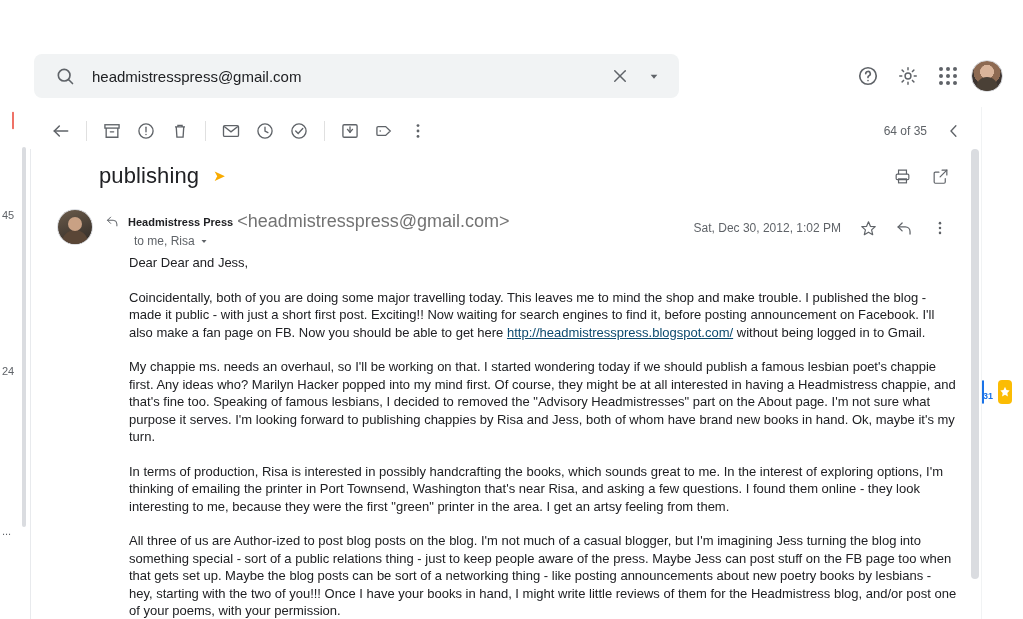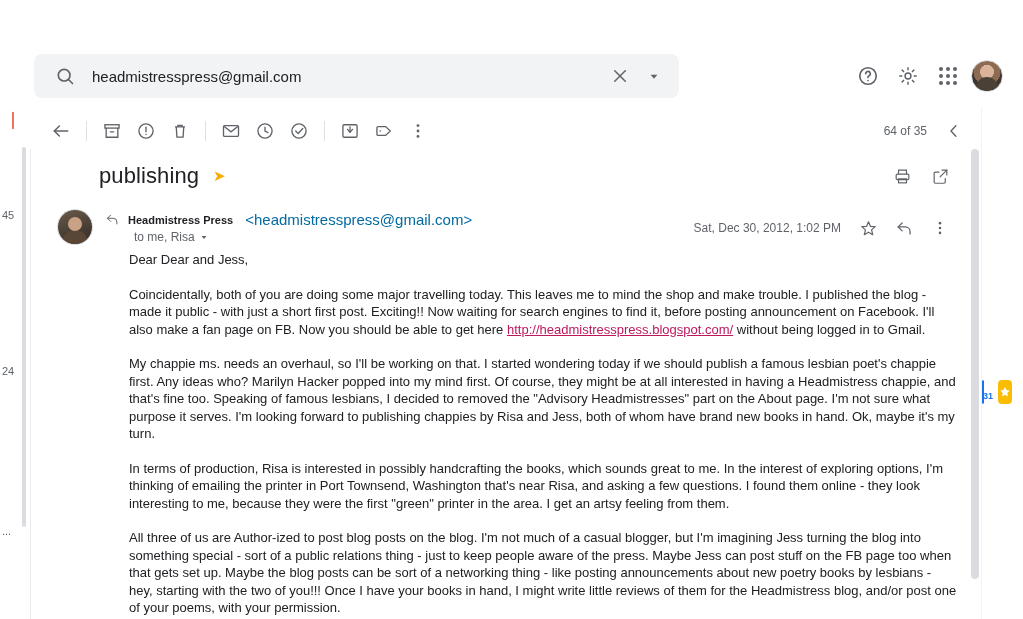--- a/index.html
+++ b/index.html
@@ -174,34 +174,34 @@
   }
   .sender-avatar:before {
     content: ""; position: absolute; left: 50%; top: 58%;
     width: 26px; height: 22px; border-radius: 13px 13px 0 0;
     transform: translateX(-50%); background: #5a4636;
   }
   .sender-block { margin-left: 12px; padding-top: 2px; }
   .sender-line { display: flex; align-items: center; font-size: 13px; }
   .reply-arrow { color: #5f6368; margin-right: 8px; display: inline-flex; }
   .sender-name { font-weight: bold; color: #202124; font-size: 11px; }
-  .sender-email { color: #0369a1; font-size: 15px; margin-left: 12px; }
+  .sender-email { color: #737373; font-size: 18px; margin-left: 4px; }
   .to-line { font-size: 12px; color: #5f6368; margin-top: 2px; display: flex; align-items: center; gap: 3px; margin-left: 29px; }
   .hdr-right { margin-left: auto; display: flex; align-items: center; gap: 2px; padding-top: 2px; }
   .date { font-size: 12px; color: #5f6368; margin-right: 8px; white-space: nowrap; }
 
   .body {
     padding: 6px 24px 0 98px;
     font-size: 13px;
     line-height: 17.5px;
     color: #202124;
     max-width: 980px;
   }
   .body p { margin: 0 0 17px 0; }
-  .body a { color: #be185d; text-decoration: underline; }
+  .body a { color: #0c4a6e; text-decoration: underline; }
   .ellipsis { color: #202124; letter-spacing: 1px; }
 
   .pane-scrollbar {
     position: absolute; right: 2px; top: 0; width: 8px; bottom: 0;
   }
   .pane-scrollbar .thumb {
     position: absolute; top: 0; left: 0; width: 8px; height: 430px;
     background: #dadce0; border-radius: 4px;
   }
   svg { display: block; }

